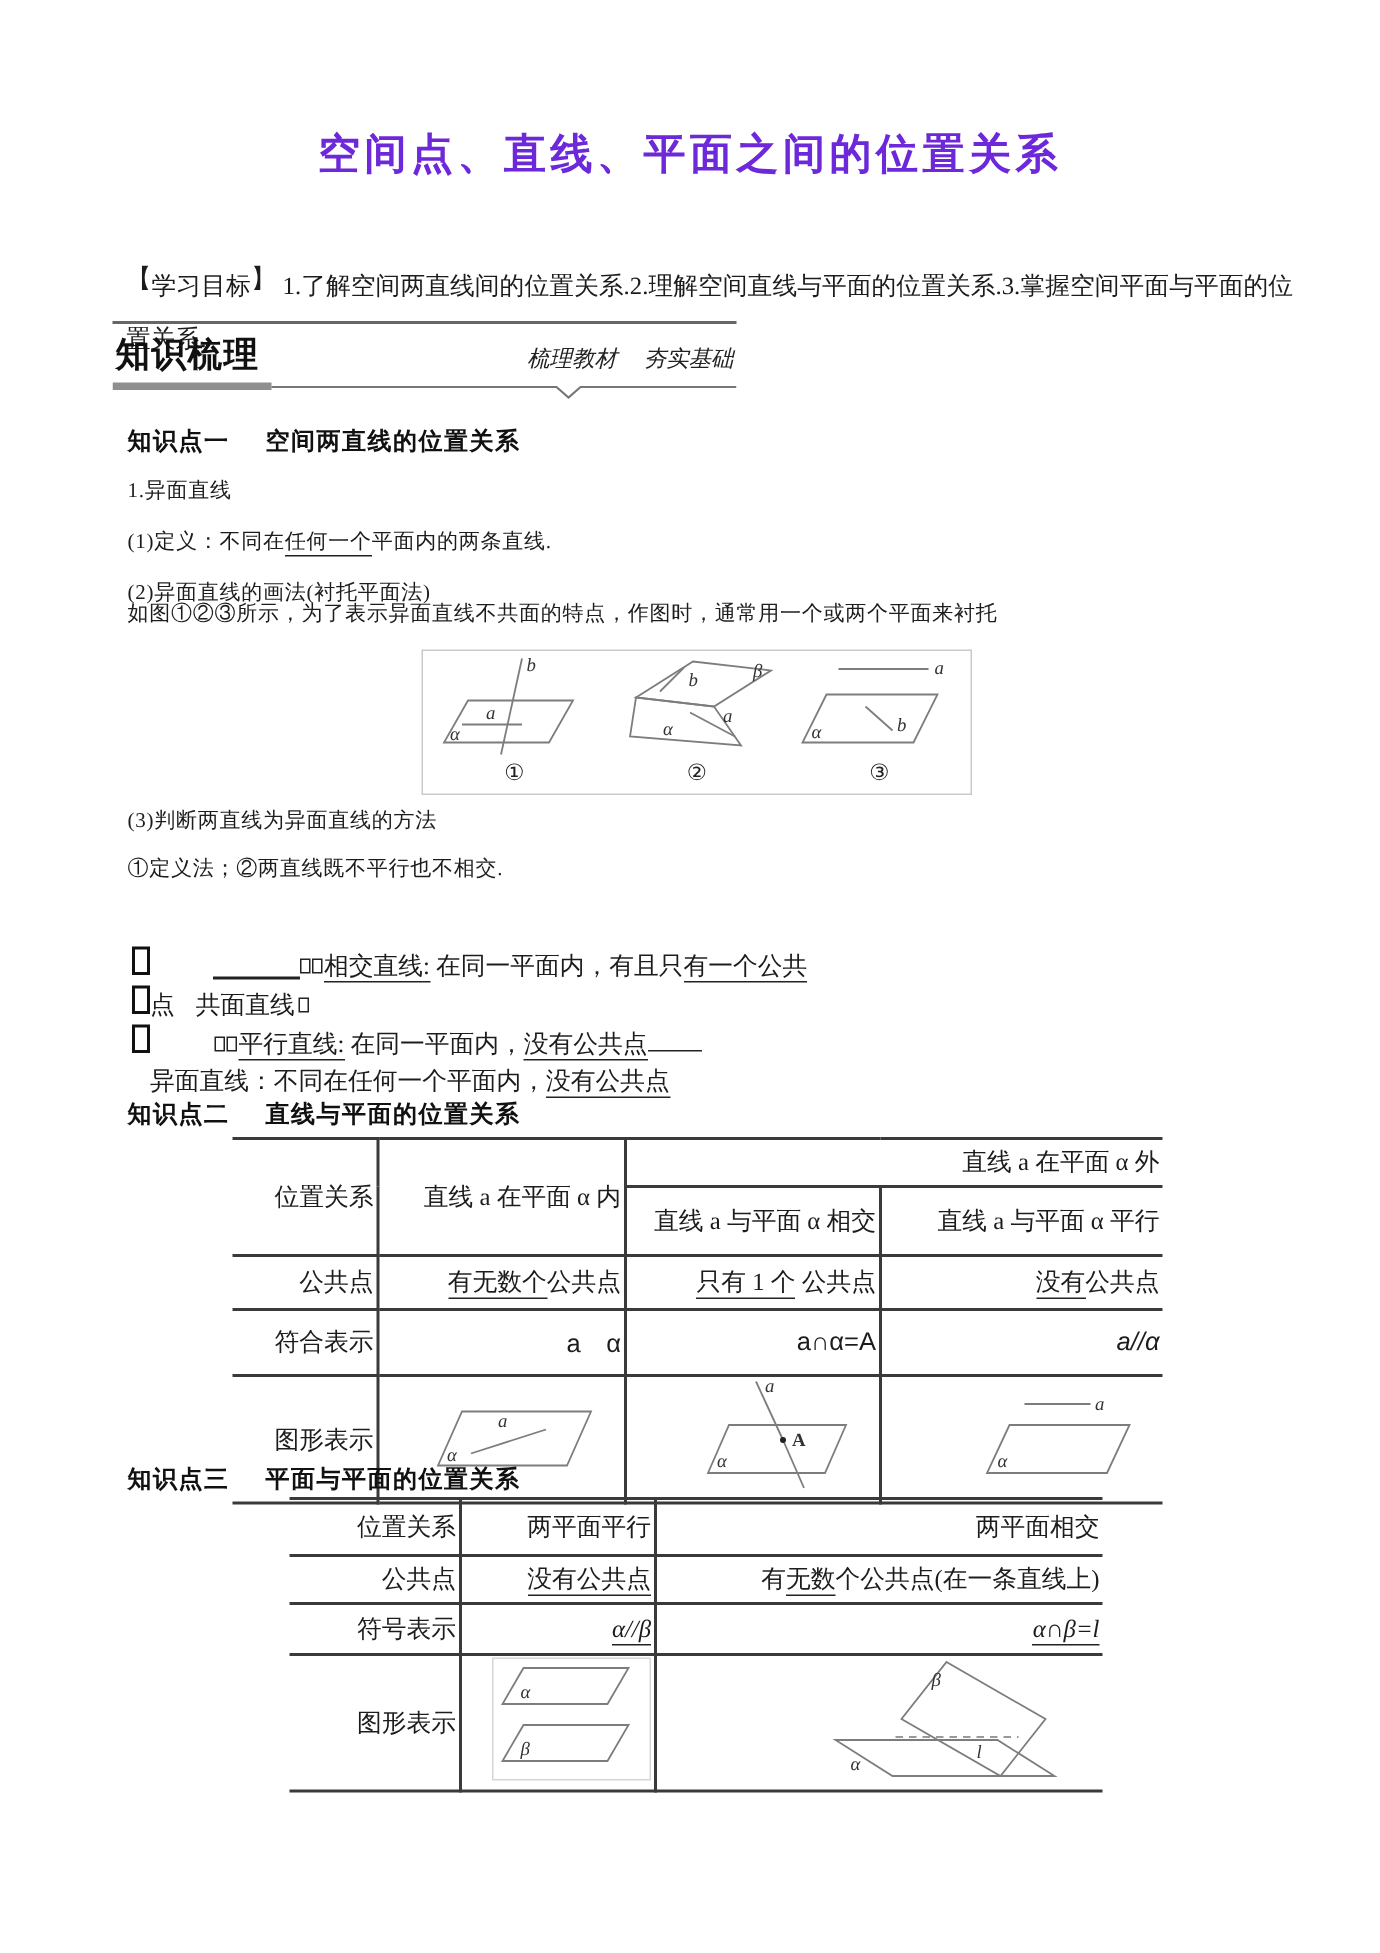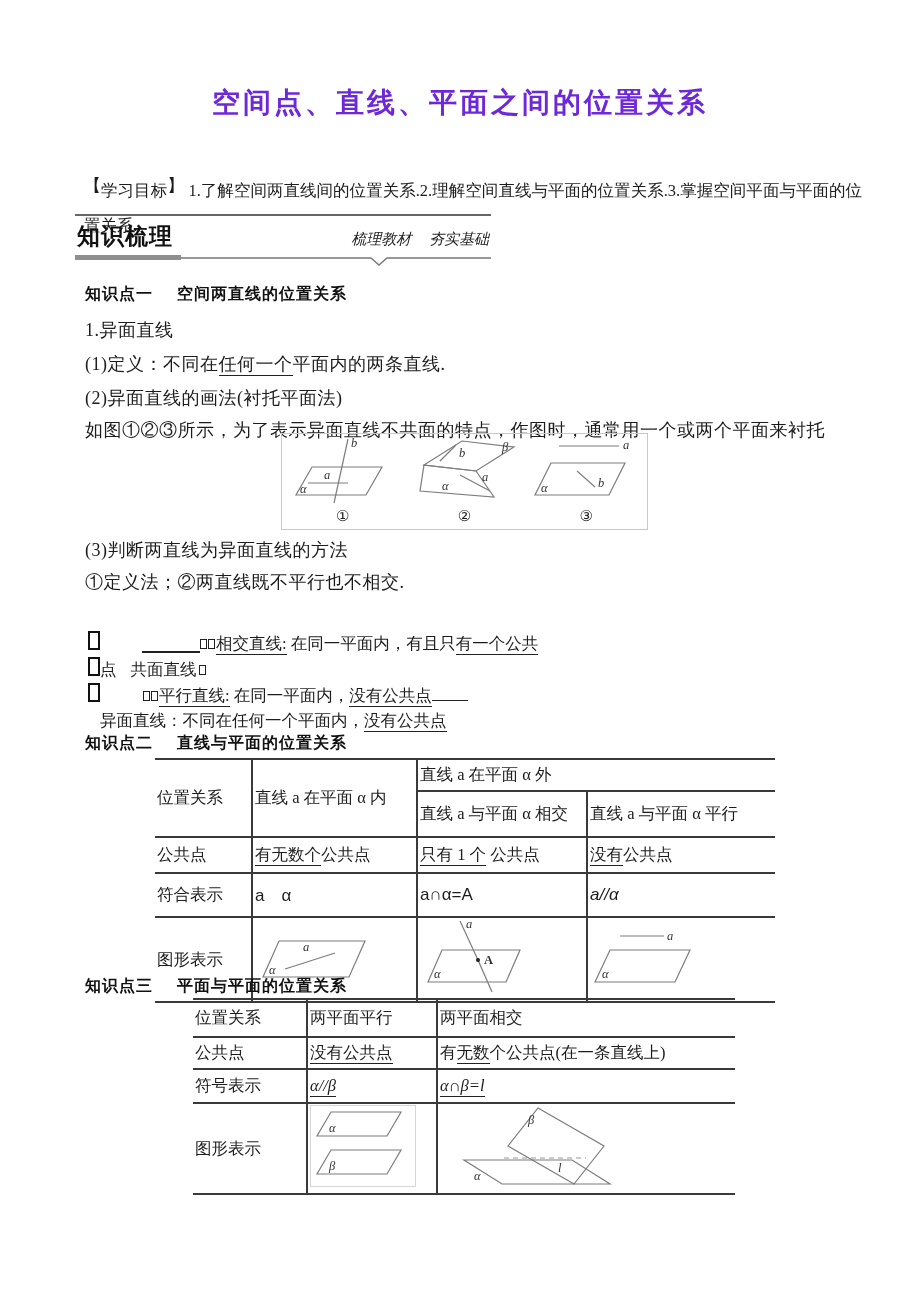--- a/index.html
+++ b/index.html
@@ -13,35 +13,35 @@
   
   .banner{top:214px;left:75px;width:416px;height:52px;border-top:2px solid #666;}
   .banner-title{position:absolute;left:2px;top:5px;font-family:"Liberation Sans", sans-serif;
                 font-weight:800;font-size:23px;letter-spacing:1px;color:#111;}
   .banner-sub{position:absolute;right:2px;top:14px;font-style:italic;font-size:15px;color:#222;}
   .banner-sub span{margin-left:14px;}
   .banner-line{position:absolute;left:0;top:38px;width:416px;height:14px;}
   
   .kp{font-family:"Liberation Sans", sans-serif;font-weight:700;font-size:16px;color:#111;letter-spacing:1px;}
   .kp .kp-label{margin-right:24px;}
-  .bodyline{left:85px;font-size:18px;letter-spacing:0.5px;white-space:nowrap;}
+  .bodyline{left:85px;font-size:14px;letter-spacing:0.5px;white-space:nowrap;}
   .u{border-bottom:1.5px solid #222;padding-bottom:1px;}
   
   .figstrip{top:433px;left:281px;width:365px;height:95px;border:1px solid #c9c9c9;
             display:flex;align-items:stretch;}
   .figcell{flex:1;display:flex;flex-direction:column;align-items:center;justify-content:flex-start;padding-top:3px;}
   .fignum{font-size:15px;color:#222;line-height:18px;}
   
   .bbox{display:inline-block;width:12px;height:19px;border:2px solid #111;box-sizing:border-box;}
   .mbox{display:inline-block;width:7px;height:10px;border:1.5px solid #222;box-sizing:border-box;margin-right:1px;}
   .braceline{font-size:16.5px;white-space:nowrap;}
   .tail-line{display:inline-block;width:36px;border-bottom:1.5px solid #222;height:1px;vertical-align:baseline;}
   
   table.kt{border-collapse:collapse;table-layout:fixed;font-size:16.5px;}
-  table.kt td{border:2px solid #3a3a3a;text-align:left;vertical-align:middle;padding:0 2px;
+  table.kt td{border:2px solid #3a3a3a;text-align:right;vertical-align:middle;padding:0 2px;
               overflow:visible;}
   table.kt td.no-l{border-left:none;}
   table.kt td.no-r{border-right:none;}
   .sym{font-family:"Liberation Sans", sans-serif;font-size:17px;}
   .ital{font-style:italic;}
   svg text{font-family:"Liberation Serif", serif;font-style:italic;font-size:12.5px;fill:#333;}
   svg .shape{fill:none;stroke:#7d7d7d;stroke-width:1.2;}
   .figframe{border:1px solid #d6d6d6;}
 </style>
 </head>
@@ -67,21 +67,21 @@
     </div>
     <svg class="banner-line" viewBox="0 0 416 14">
       <rect x="0" y="1" width="106" height="5" fill="#8f8f8f"></rect>
       <path d="M106,4 H296 l8,7 l8,-7 H416" fill="none" stroke="#777" stroke-width="1.4"></path>
     </svg>
   </div>
 
   <div class="abs bodyline" style="top:318px;">1.异面直线</div>
   <div class="abs bodyline" style="top:352px;"><span>(1)定义：不同在</span><span class="u">任何一个</span><span>平面内的两条直线.</span></div>
   <div class="abs bodyline" style="top:386px;">(2)异面直线的画法(衬托平面法)</div>
-  <div class="abs bodyline" style="top:418px;">如图①②③所示，为了表示异面直线不共面的特点，作图时，通常用一个或两个平面来衬托</div>
+  <div class="abs bodyline" style="top:400px;">如图①②③所示，为了表示异面直线不共面的特点，作图时，通常用一个或两个平面来衬托</div>
 
   <div class="abs figstrip">
     <div class="figcell">
       <svg width="110" height="70" viewBox="0 0 110 70">
         <polygon class="shape" points="24,30 94,30 78,58 8,58"></polygon>
         <line class="shape" x1="20" y1="46" x2="60" y2="46"></line>
         <line class="shape" x1="60" y1="2" x2="46" y2="66"></line>
         <text x="36" y="42">a</text>
         <text x="63" y="10">b</text>
         <text x="12" y="56">α</text>

